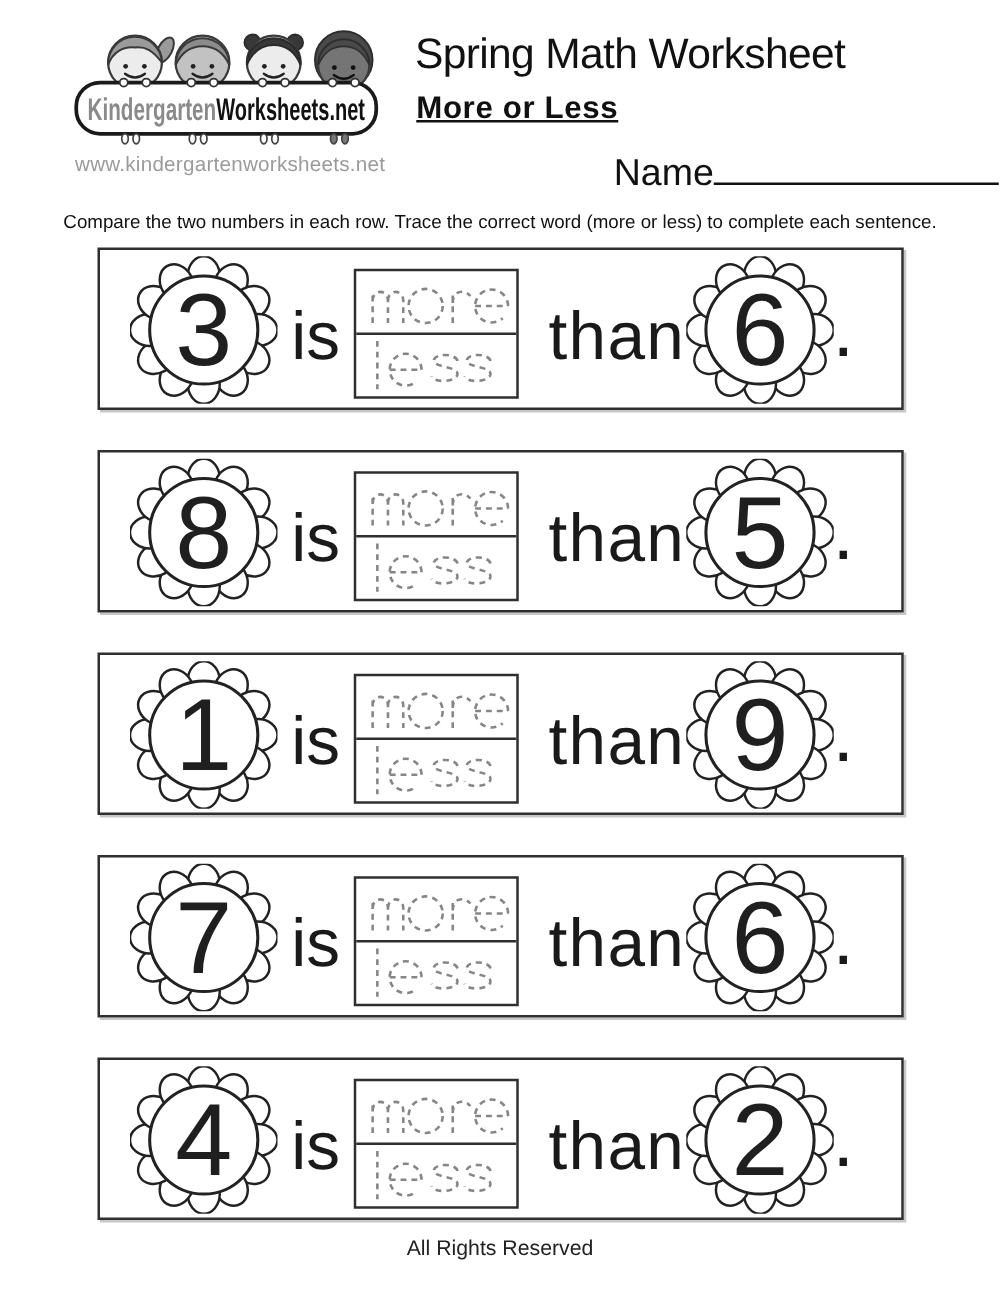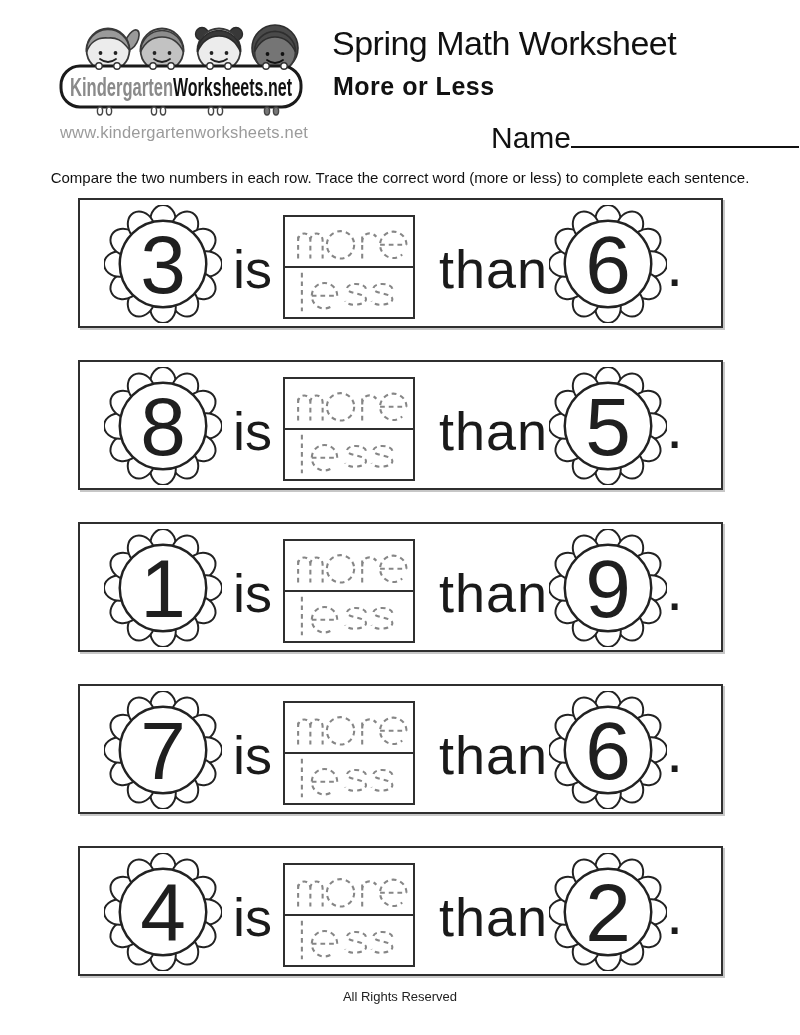--- a/index.html
+++ b/index.html
@@ -6,21 +6,21 @@
   #page{position:relative;width:800px;height:1035px;background:#fff;overflow:hidden;
         font-family:"Liberation Sans", sans-serif;color:#1a1a1a;}
 
   
   #logo-svg{position:absolute;left:56px;top:10px;}
   .site-url{position:absolute;left:60px;top:123px;width:250px;text-align:left;
             font-size:16.5px;color:#9b9b9b;letter-spacing:.2px;}
   .page-title{position:absolute;left:332px;top:24px;font-size:34px;letter-spacing:-.5px;
               color:#111;white-space:nowrap;}
   .page-subtitle{position:absolute;left:333px;top:72px;font-size:25px;font-weight:700;
-                 color:#111;letter-spacing:.5px;}
+                 color:#111;letter-spacing:.5px;text-decoration:underline;}
   .name-row{position:absolute;left:443px;top:118px;display:flex;align-items:baseline;margin-left:48px;}
   .name-label{font-size:30px;color:#111;}
   .name-line{display:inline-block;width:228px;border-bottom:2px solid #111;height:28px;}
   .instructions{position:absolute;left:0;top:169px;width:800px;text-align:center;
                 font-size:15px;color:#111;}
 
   
   .row{position:absolute;left:78px;width:645px;height:130px;border:2px solid #2f2f2f;
        background:#fff;box-shadow:2px 2px 0 rgba(130,130,130,.45);box-sizing:border-box;}
   .flower{position:absolute;width:118px;height:118px;top:5px;}
@@ -35,21 +35,21 @@
   .period{position:absolute;left:586px;top:34px;font-size:62px;color:#1a1a1a;line-height:1;}
   .trace-box{position:absolute;left:203px;top:15px;width:132px;height:104px;
              border:2px solid #2f2f2f;background:#fff;box-sizing:border-box;}
   .trace-cell{width:128px;height:49px;position:relative;}
   .trace-cell svg{position:absolute;inset:0;width:128px;height:49px;}
   .trace-cell.top{border-bottom:2.5px solid #2f2f2f;}
 
   
   .footer{position:absolute;left:0;top:987px;width:800px;text-align:center;color:#222;}
   .footer .line1{font-size:14.5px;}
-  .footer .line2{font-size:13px;margin-top:2px;}
+  .footer .line2{font-size:17px;margin-top:2px;}
 
   .defs-holder{position:absolute;width:0;height:0;overflow:hidden;}
 </style>
 </head>
 <body>
 
 <div id="page">
 
   <svg class="defs-holder" aria-hidden="true">
     <defs>

